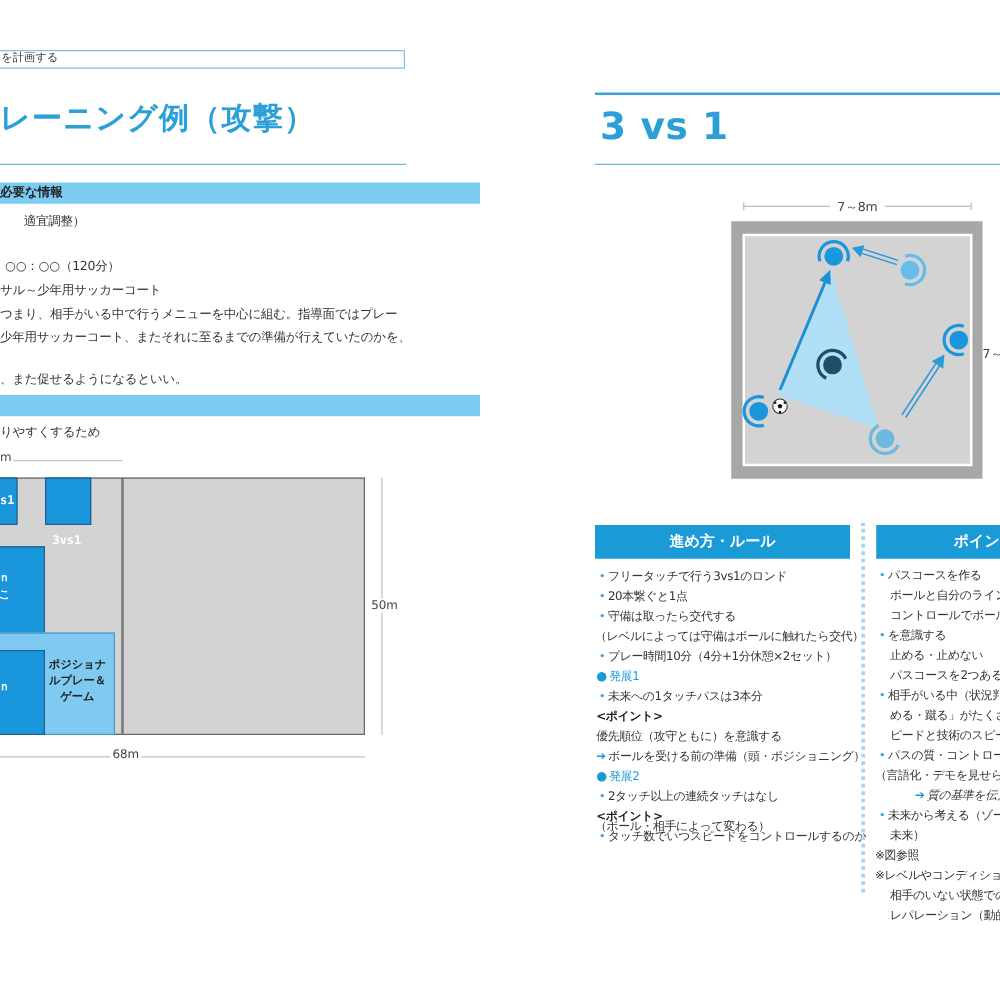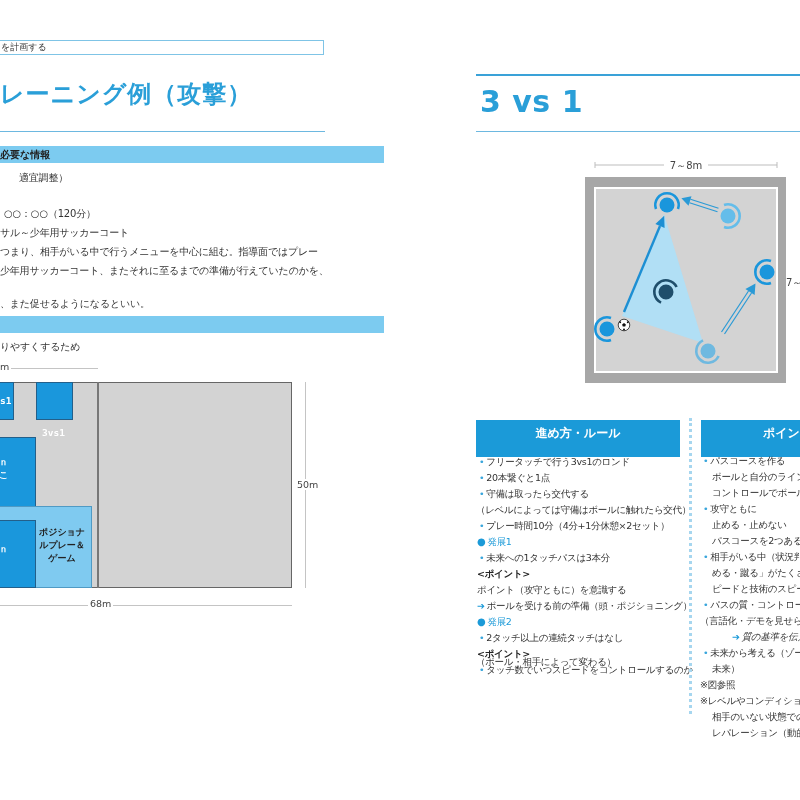--- a/index.html
+++ b/index.html
@@ -15,21 +15,21 @@
   .dimlbl{font-size:9.5px;color:#444;background:#fff;padding:0 2px;}
   .field{left:-2px;top:382px;width:294px;height:206px;background:#d3d3d3;border:1.5px solid #666;box-sizing:border-box;}
   .divider{left:97px;top:382px;width:1.5px;height:206px;background:#777;}
   .zone{background:#1a97dc;border:1px solid #235f8a;box-sizing:border-box;color:#fff;font-weight:bold;font-size:9.5px;}
   .zone-light{background:#7fcaf0;border:1px solid #4f9ac4;box-sizing:border-box;}
   .zone-lbl{font-family:"DejaVu Sans Mono","Liberation Mono",monospace;}
   .pp-lbl{left:36px;top:526px;width:52px;text-align:center;font-size:9px;font-weight:bold;line-height:13px;color:#222;white-space:normal;}
   
   .line-top{left:476px;top:74px;width:324px;height:2px;background:#3aa2d8;}
   .title-r{left:480px;top:84px;font-size:30px;color:#2a9fd8;font-weight:bold;letter-spacing:0.5px;}
-  .hdr{top:420px;height:37px;background:#1b9ad8;color:#fff;font-size:12px;font-weight:bold;line-height:27px;}
+  .hdr{top:420px;height:27px;background:#1b9ad8;color:#fff;font-size:12px;font-weight:bold;line-height:27px;}
   .ln{font-size:9.5px;line-height:16px;height:16px;letter-spacing:-0.3px;color:#333;}
   .mk{color:#3aa6dc;margin-right:2px;}
   .ln.head{color:#1b9ad8;}
   .ln.head .mk{color:#1b9ad8;font-size:10px;}
   .ln.bold{font-weight:bold;color:#222;}
   .ln.arrow .mk{color:#1b9ad8;font-weight:bold;}
   .dots{left:689px;top:418px;width:0;height:296px;border-left:3px dotted #a6d6ef;}
 </style>
 </head>
 <body>
@@ -149,38 +149,38 @@
 <div class="abs hdr" style="left:476px;width:204px;text-align:center;"><span>進め方・ルール</span></div>
 
 <div class="abs ln" style="left:479px;top:454px;"><span class="mk">•</span><span>フリータッチで行う3vs1のロンド</span></div>
 <div class="abs ln" style="left:479px;top:470px;"><span class="mk">•</span><span>20本繋ぐと1点</span></div>
 <div class="abs ln" style="left:479px;top:486px;"><span class="mk">•</span><span>守備は取ったら交代する</span></div>
 <div class="abs ln" style="left:476px;top:502px;"><span>（レベルによっては守備はボールに触れたら交代）</span></div>
 <div class="abs ln" style="left:479px;top:518px;"><span class="mk">•</span><span>プレー時間10分（4分+1分休憩×2セット）</span></div>
 <div class="abs ln head" style="left:477px;top:534px;"><span class="mk">●</span><span>発展1</span></div>
 <div class="abs ln" style="left:479px;top:550px;"><span class="mk">•</span><span>未来への1タッチパスは3本分</span></div>
 <div class="abs ln bold" style="left:477px;top:566px;"><span>&lt;ポイント&gt;</span></div>
-<div class="abs ln" style="left:477px;top:582px;"><span>ポイント（攻守ともに）を意識する</span></div>
+<div class="abs ln" style="left:477px;top:582px;"><span>優先順位（攻守ともに）を意識する</span></div>
 <div class="abs ln arrow" style="left:477px;top:598px;"><span class="mk">➔</span><span>ボールを受ける前の準備（頭・ポジショニング）</span></div>
 <div class="abs ln head" style="left:477px;top:614px;"><span class="mk">●</span><span>発展2</span></div>
 <div class="abs ln" style="left:479px;top:630px;"><span class="mk">•</span><span>2タッチ以上の連続タッチはなし</span></div>
 <div class="abs ln bold" style="left:477px;top:646px;"><span>&lt;ポイント&gt;</span></div>
 <div class="abs ln" style="left:479px;top:662px;"><span class="mk">•</span><span>タッチ数でいつスピードをコントロールするのか</span></div>
 <div class="abs ln" style="left:476px;top:654px;font-family:Liberation Serif, serif;"><span>（ボール・相手によって変わる）</span></div>
 
 <div class="abs dots"></div>
 
 <div class="abs hdr" style="left:701px;width:120px;">
     <span class="abs" style="left:62px;top:0;">ポイン</span>
   </div>
 
 <div class="abs ln" style="left:703px;top:453px;"><span class="mk">•</span><span>パスコースを作る</span></div>
 <div class="abs ln" style="left:712px;top:469px;"><span>ボールと自分のライン</span></div>
 <div class="abs ln" style="left:712px;top:485px;"><span>コントロールでボール</span></div>
-<div class="abs ln" style="left:703px;top:501px;"><span class="mk">•</span><span>攻守ともに</span></div>
+<div class="abs ln" style="left:703px;top:501px;"><span class="mk">•</span><span>を意識する</span></div>
 <div class="abs ln" style="left:712px;top:517px;"><span>止める・止めない</span></div>
 <div class="abs ln" style="left:712px;top:533px;"><span>パスコースを2つある</span></div>
 <div class="abs ln" style="left:703px;top:549px;"><span class="mk">•</span><span>相手がいる中（状況判</span></div>
 <div class="abs ln" style="left:712px;top:565px;"><span>める・蹴る」がたくさ</span></div>
 <div class="abs ln" style="left:712px;top:581px;"><span>ピードと技術のスピー</span></div>
 <div class="abs ln" style="left:703px;top:597px;"><span class="mk">•</span><span>パスの質・コントロー</span></div>
 <div class="abs ln" style="left:700px;top:613px;"><span>（言語化・デモを見せら</span></div>
 <div class="abs ln arrow" style="left:732px;top:629px;font-style:italic;"><span class="mk">➔</span><span>質の基準を伝える</span></div>
 <div class="abs ln" style="left:703px;top:645px;"><span class="mk">•</span><span>未来から考える（ゾー</span></div>
 <div class="abs ln" style="left:712px;top:661px;"><span>未来）</span></div>

